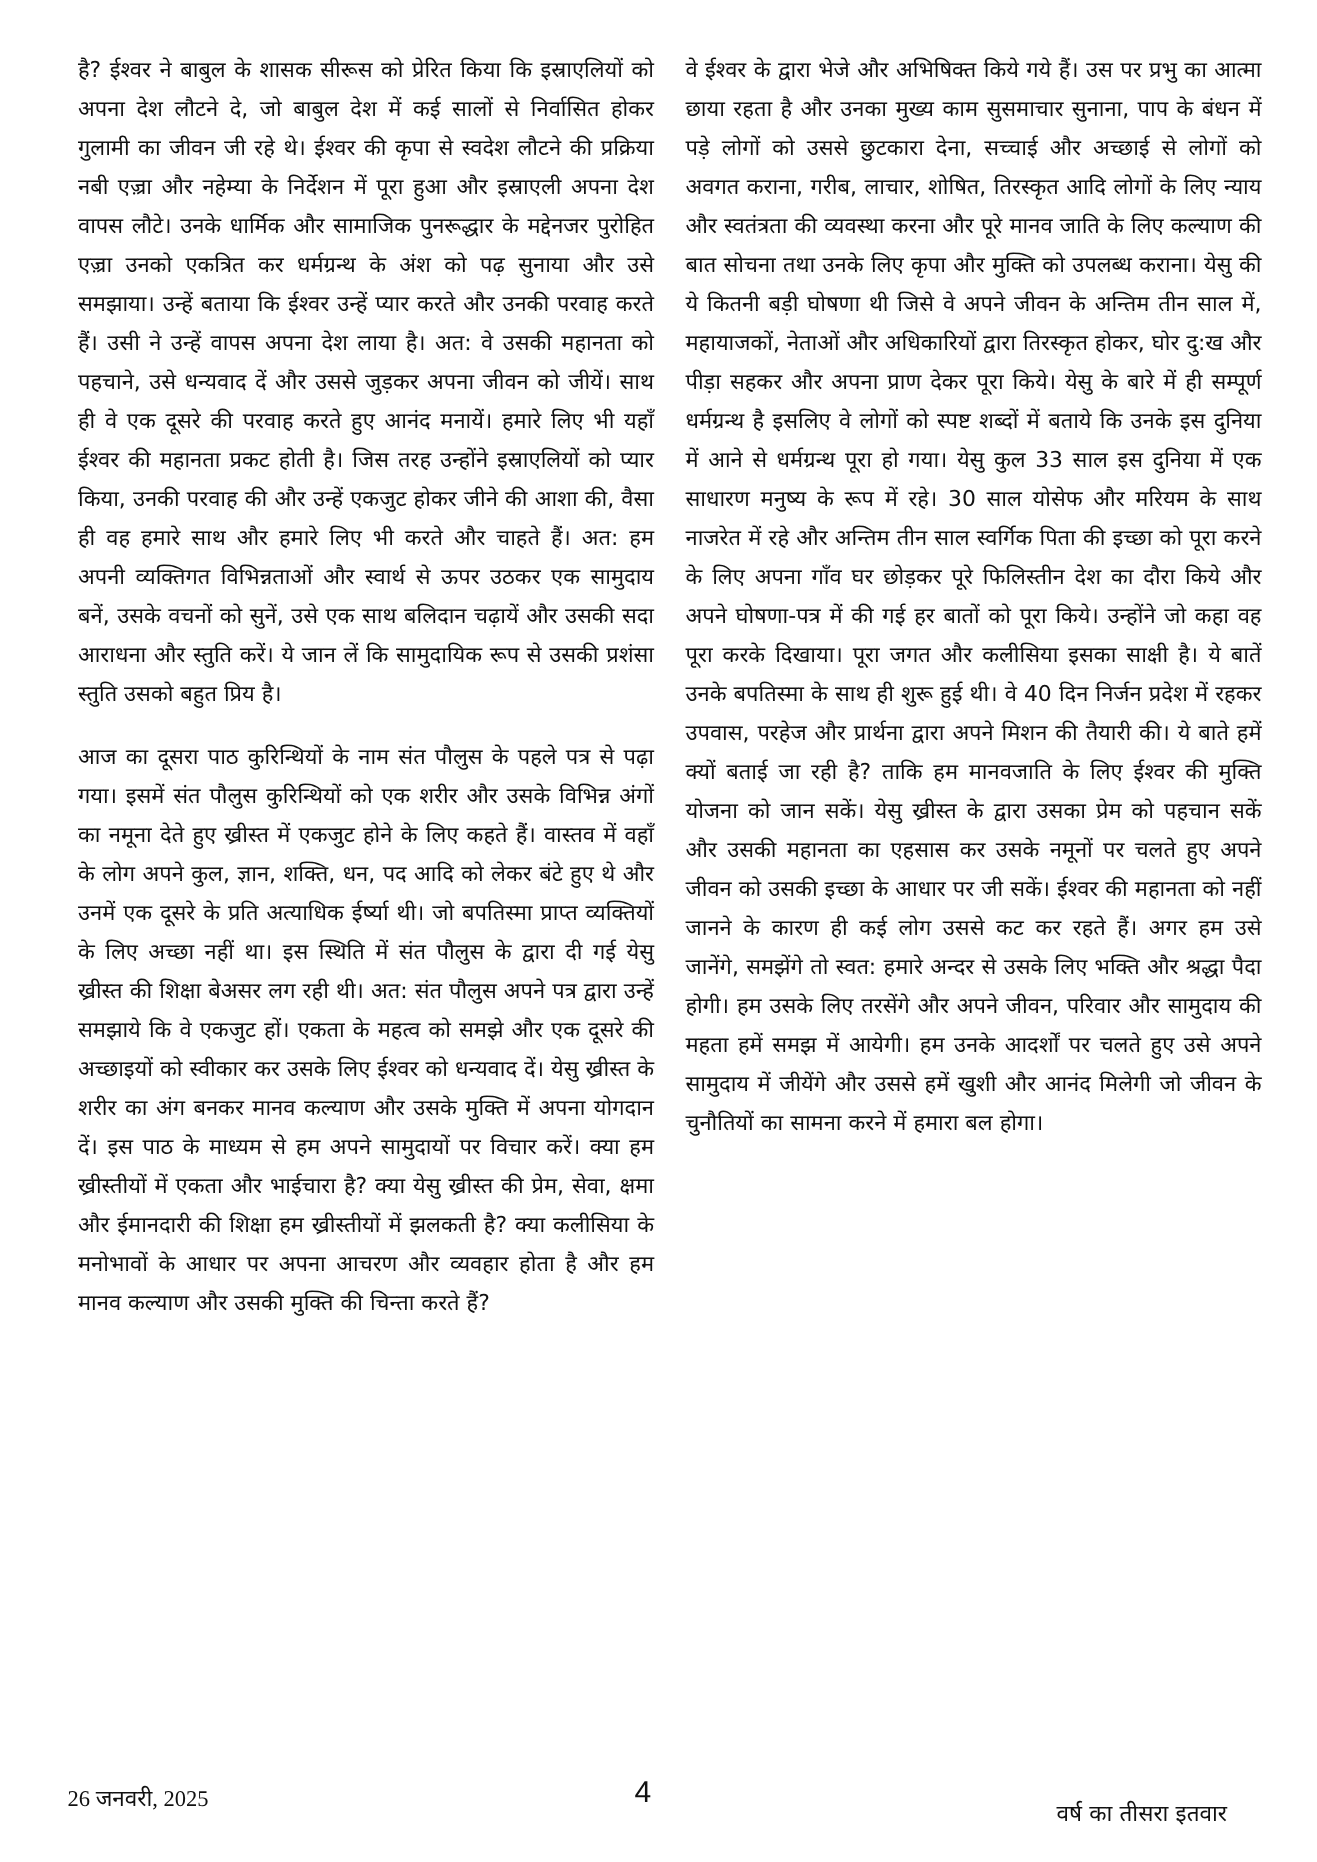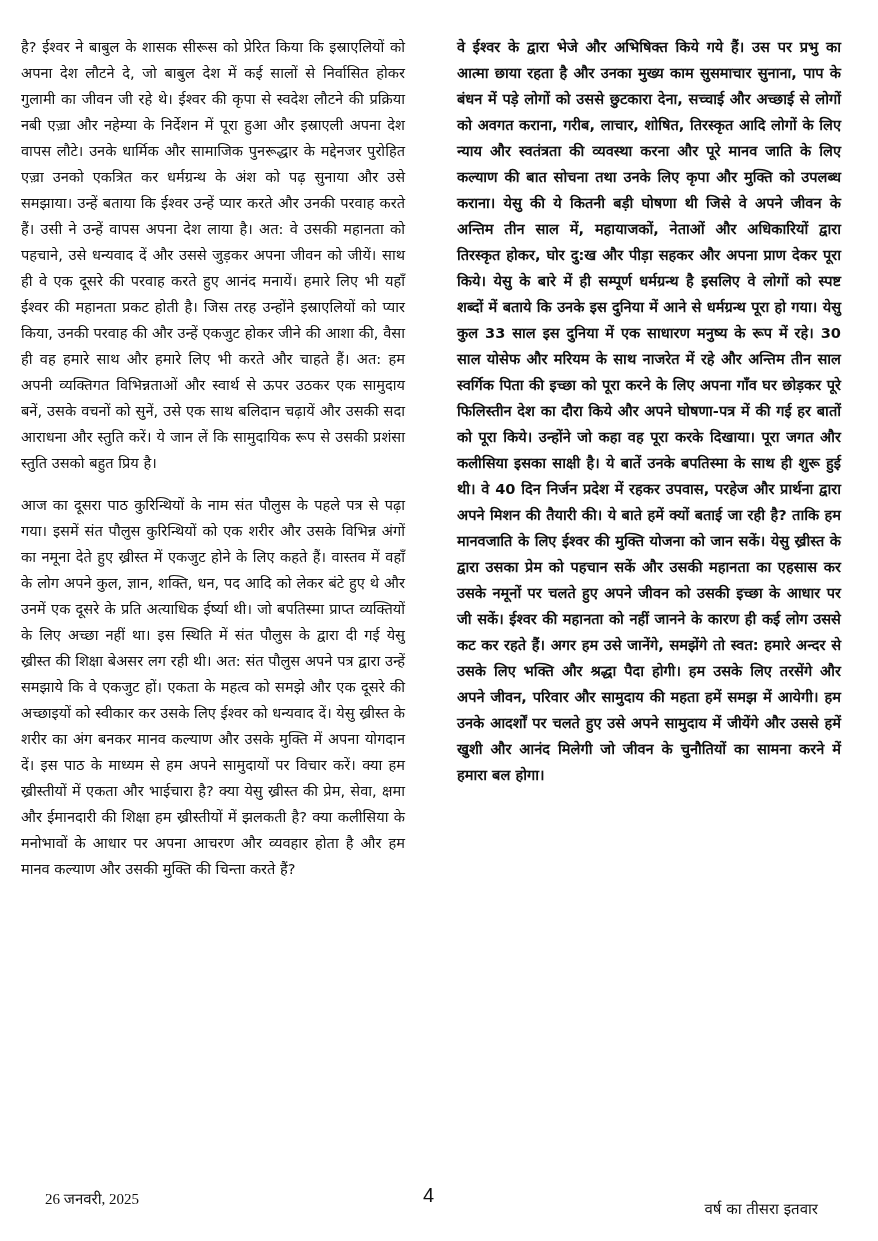--- a/index.html
+++ b/index.html
@@ -6,22 +6,22 @@
   body {
     width: 878px; height: 1241px; position: relative; overflow: hidden;
     font-family: "DejaVu Sans", "Liberation Sans", sans-serif;
     color: #111111;
   }
   .column {
     position: absolute; top: 34px; width: 384px;
     font-size: 14.6px; line-height: 26px;
     text-align: justify; text-align-last: left;
   }
-  .col-left { left: 21px; }
-  .col-right { left: 457px; font-weight: bold; }
+  .col-left { left: 52px; }
+  .col-right { left: 457px; }
   .para { margin: 0 0 16px 0; }
   .footer-date {
     position: absolute; left: 45px; top: 1188px;
     font-family: "Liberation Serif", serif; font-size: 15px;
   }
   .footer-page {
     position: absolute; left: 423px; top: 1184px;
     font-family: "Liberation Sans", sans-serif; font-size: 20px;
   }
   .footer-title {

